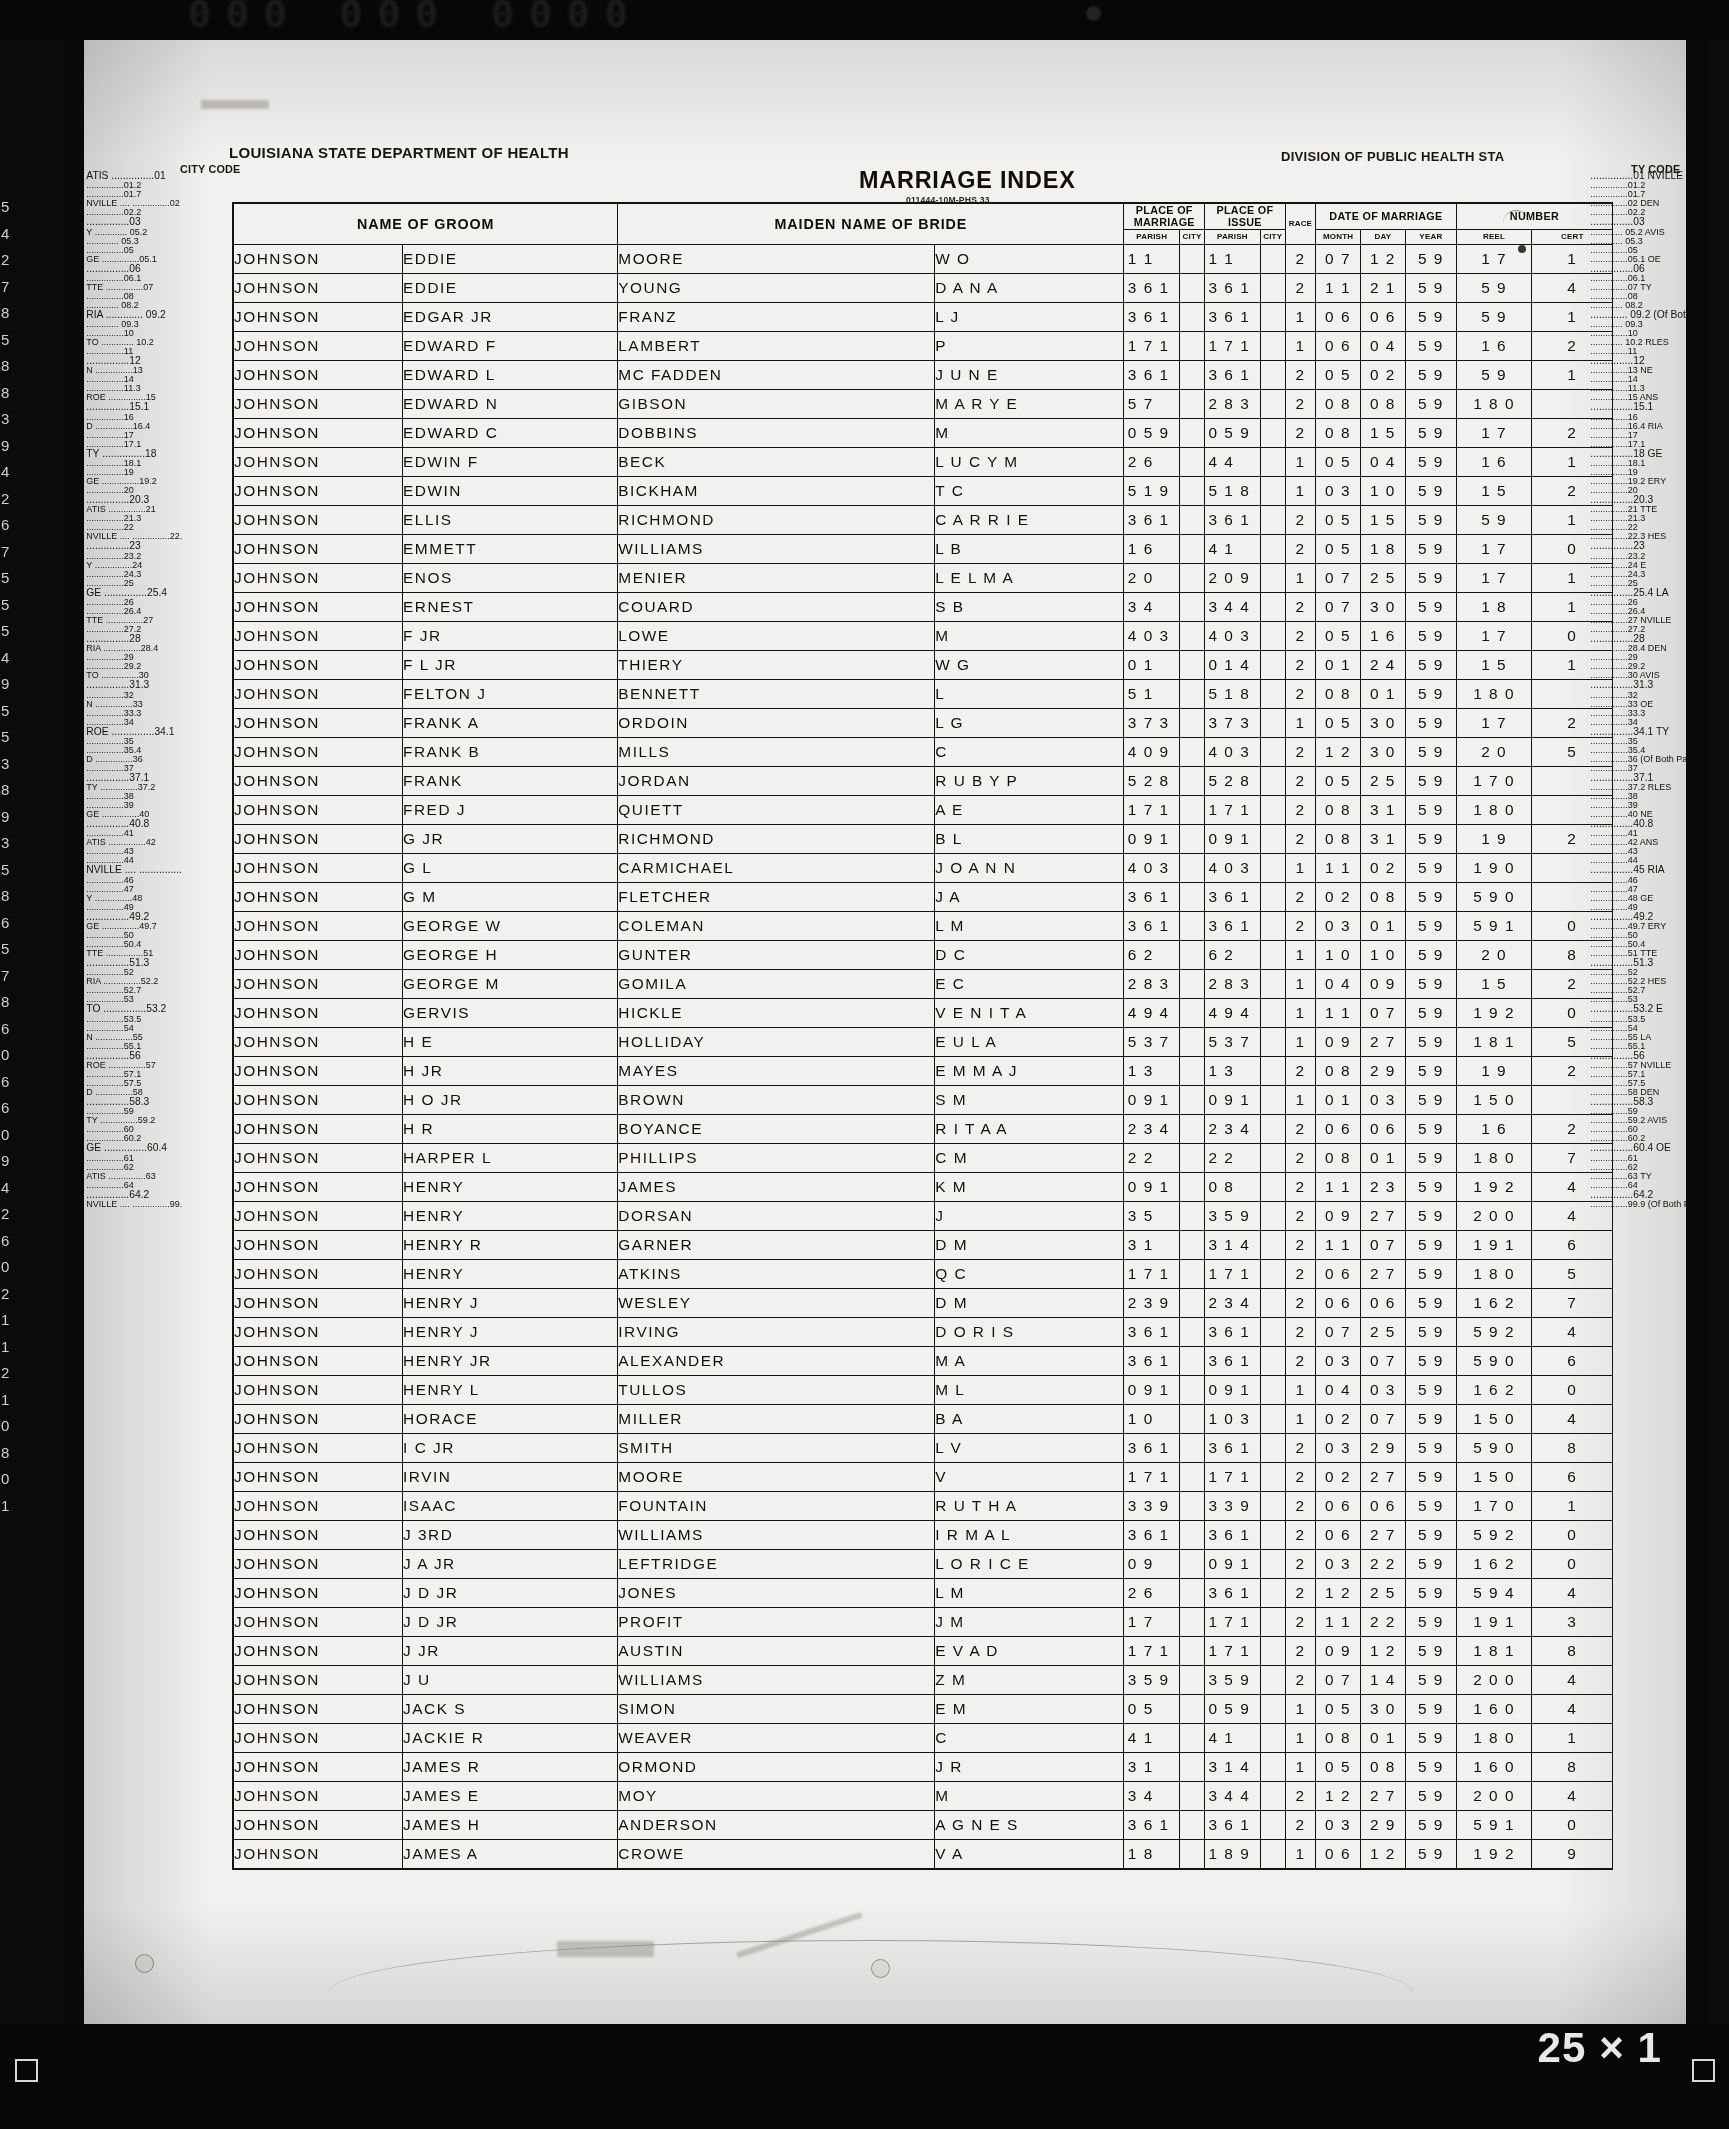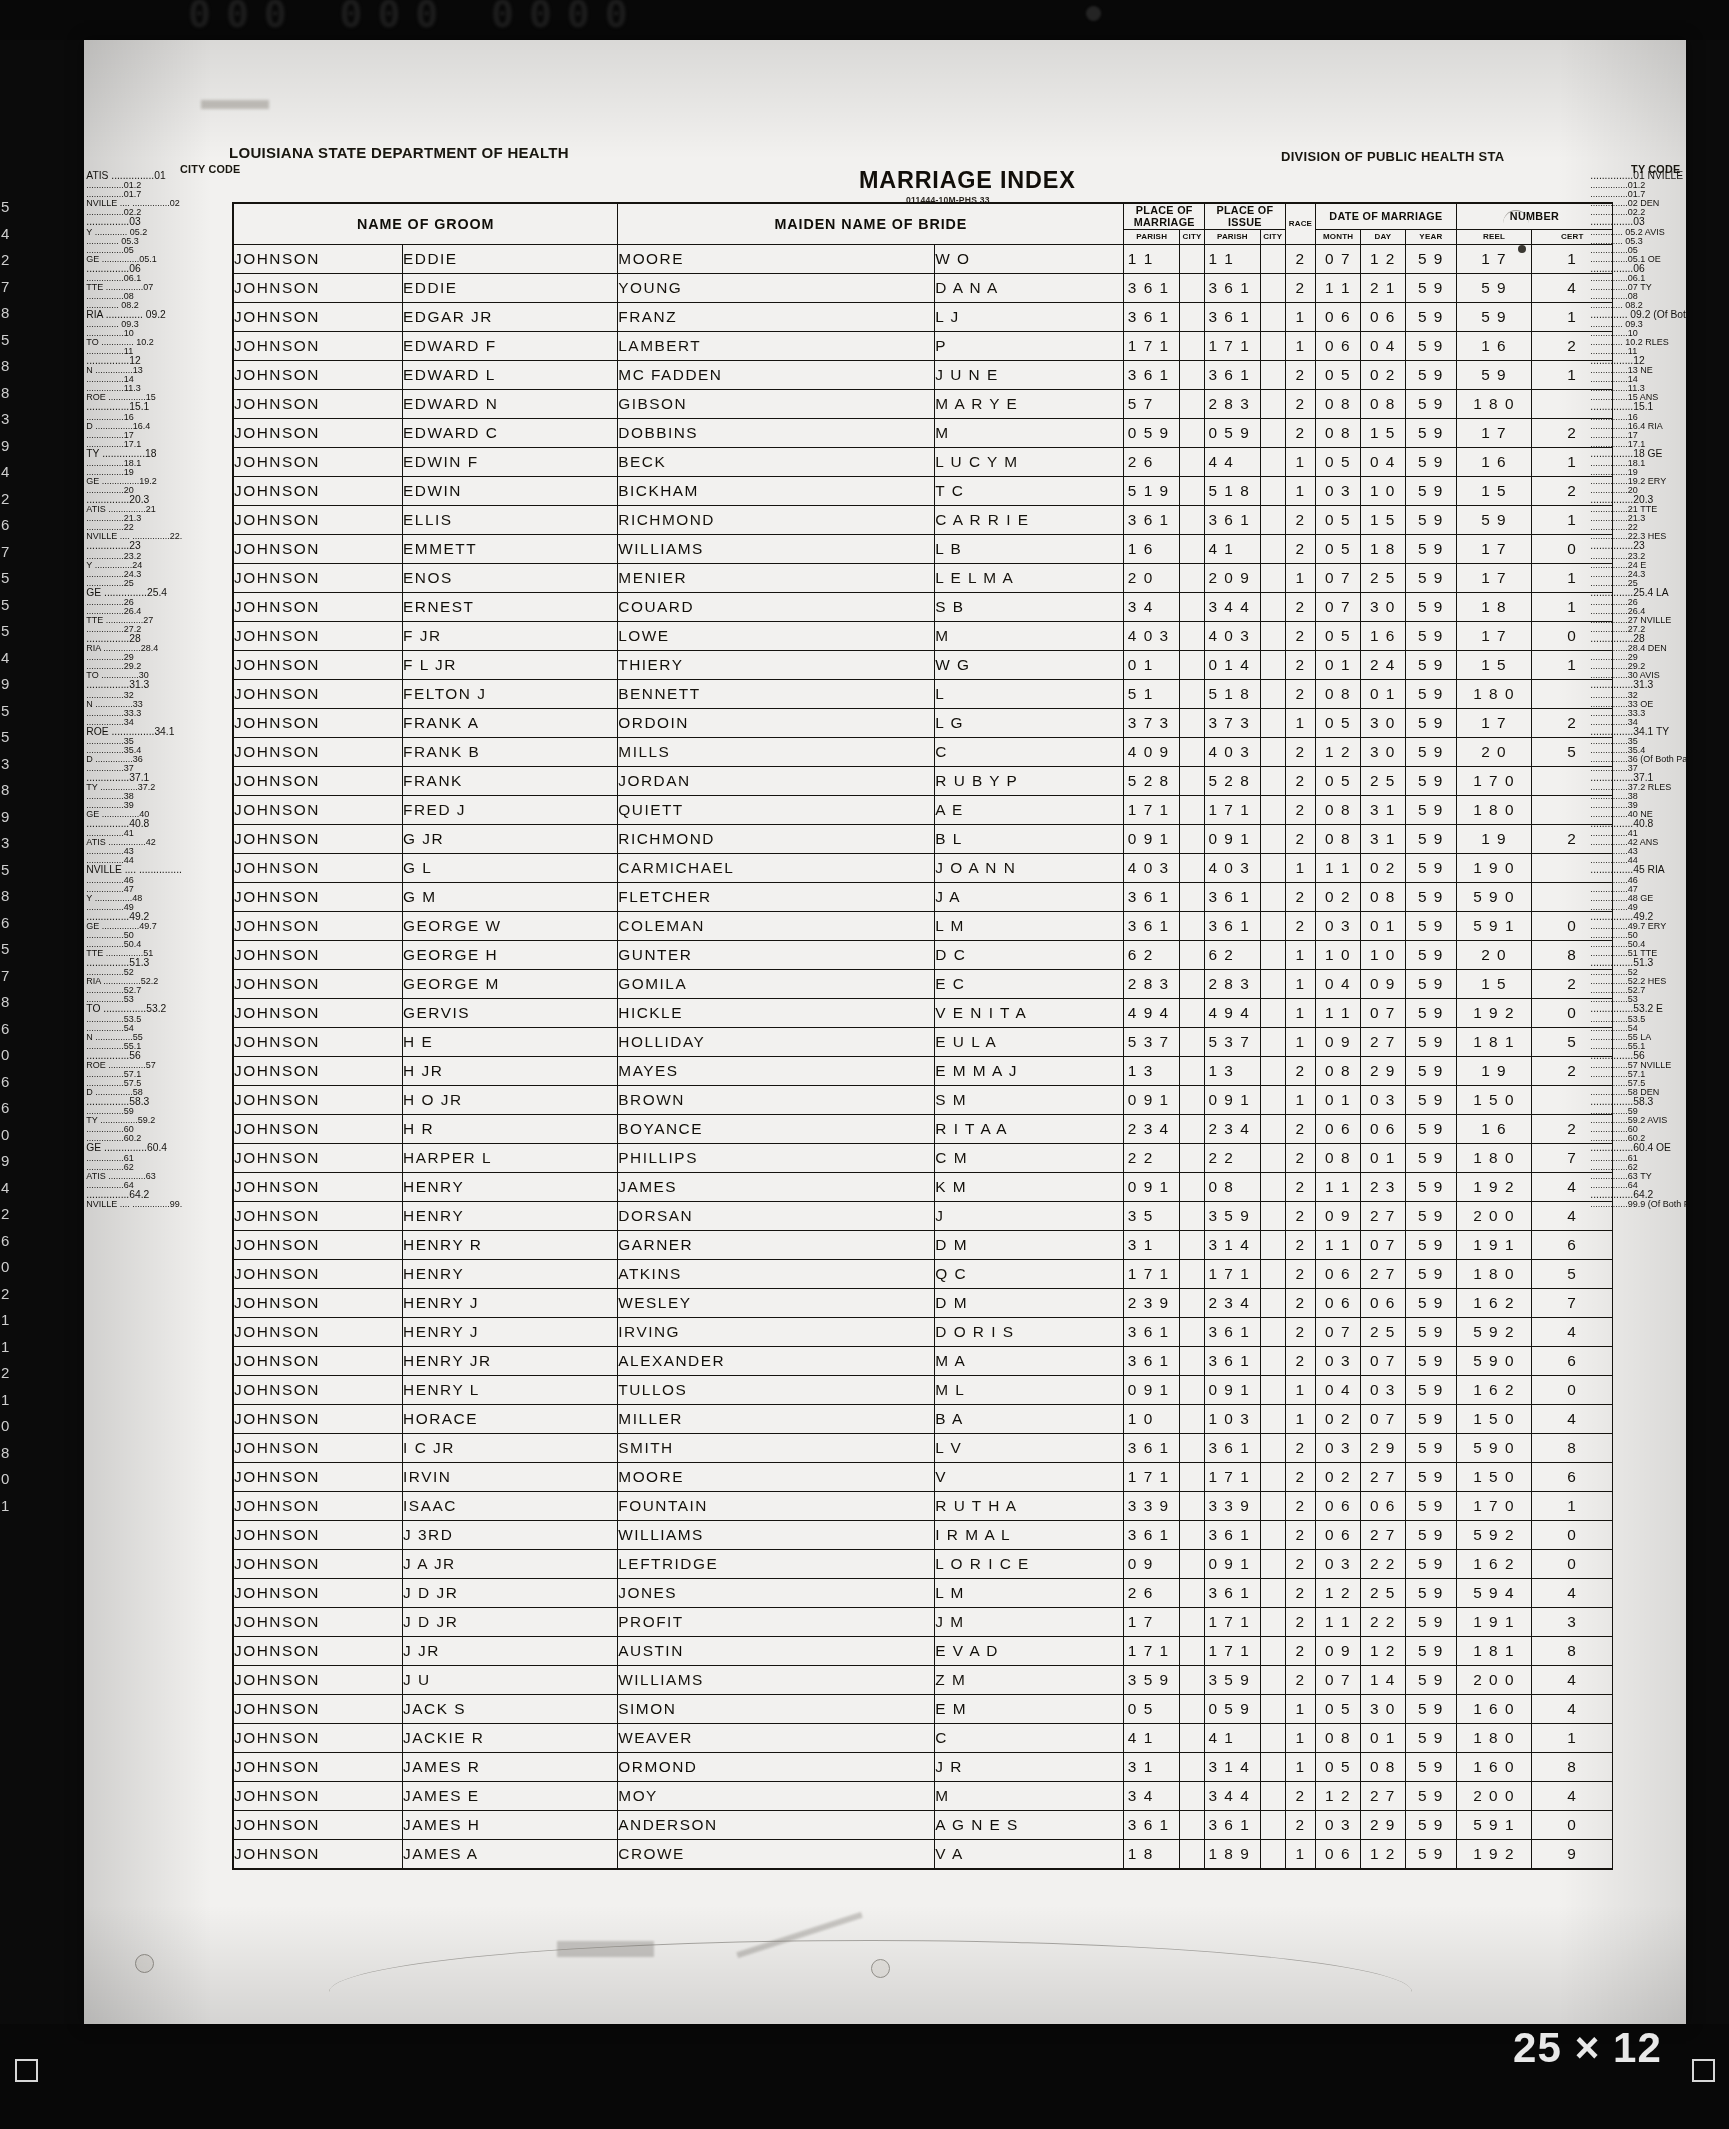--- a/index.html
+++ b/index.html
@@ -1560,17 +1560,17 @@
       </table>
     </div>
 
     <div class="page-bottom-curve"></div>
     <div class="punch" style="left:51px; bottom:51px;"></div>
     <div class="punch" style="left:787px; bottom:46px;"></div>
     <div class="smudge" style="left:473px; bottom:67px; width:97px; height:16px;"></div>
     <div class="smudge" style="left:650px; bottom:86px; width:131px; height:5.7px; transform:rotate(-18deg);"></div>
   </div>
 
-  <div class="scale-mark">25 × 12</div>
+  <div class="scale-mark">25 × 1</div>
   <div class="corner-sq"></div>
   <div class="corner-sq2"></div>
 </div>
 
 
 </body></html>

